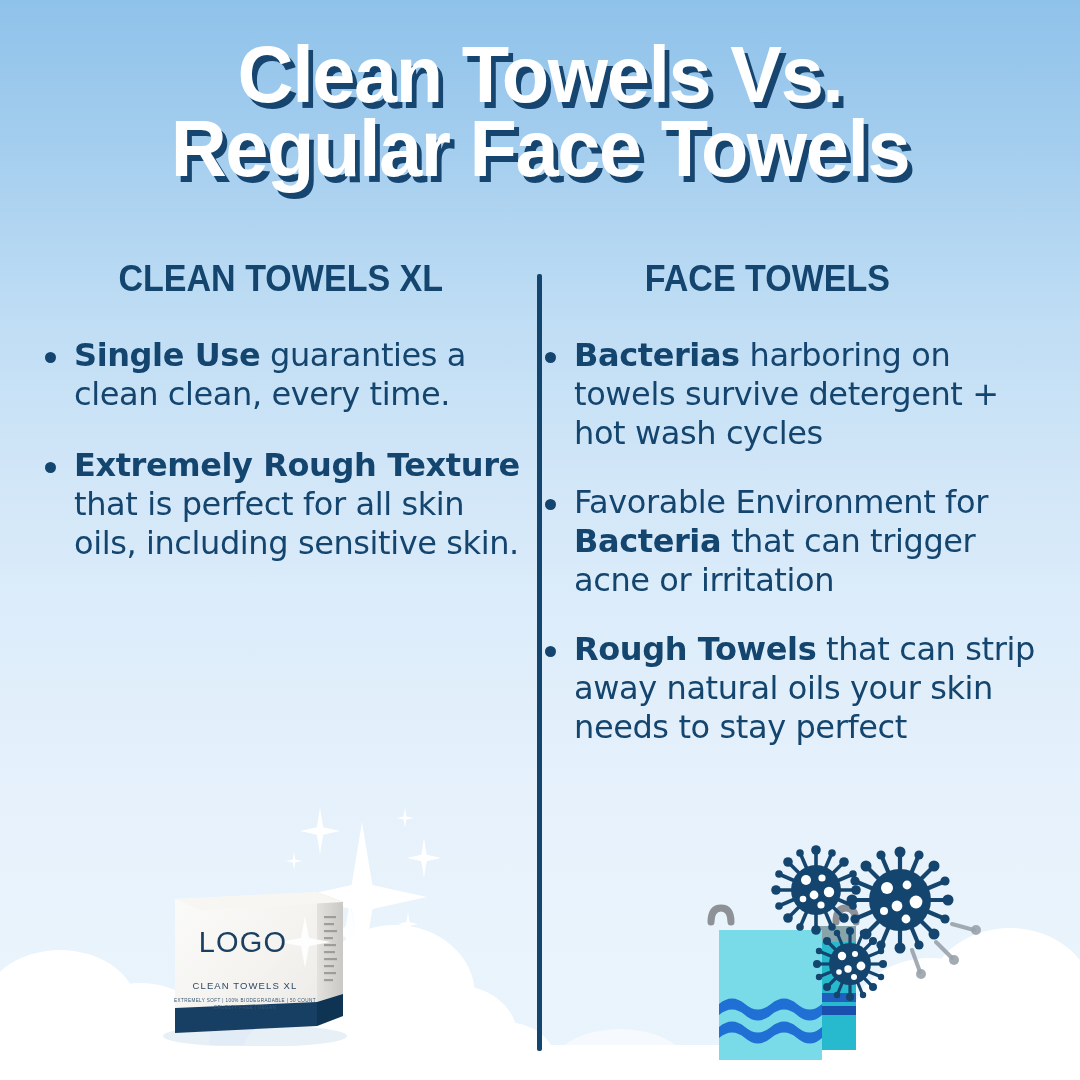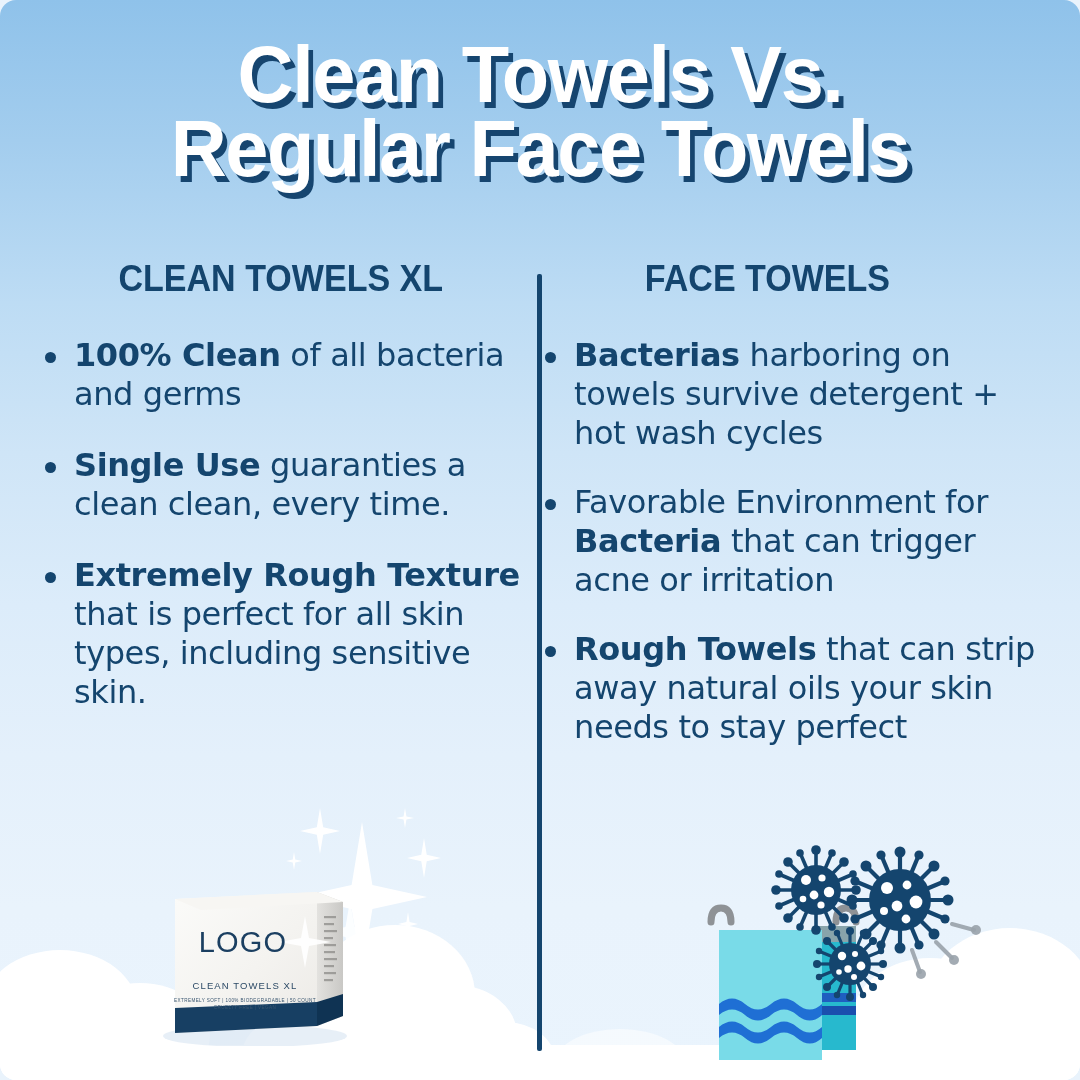--- a/index.html
+++ b/index.html
@@ -15,21 +15,20 @@
     background:linear-gradient(180deg,
       #8fc2ea 0%,
       #a3cdee 13%,
       #bddcf4 28%,
       #cfe5f7 42%,
       #dcecfa 56%,
       #e4f0fb 70%,
       #e9f3fc 84%,
       #eaf4fd 100%);
     overflow:hidden;
-    border-radius:16px;
   }
 
   
   .clouds { position:absolute; left:0; bottom:0; width:1080px; height:260px; pointer-events:none; }
 
   
   .sparkle {
     position:absolute;
     background:#ffffff;
     pointer-events:none;
@@ -163,27 +162,24 @@
     <div class="title-line">Clean Towels Vs.</div>
     <div class="title-line">Regular Face Towels</div>
   </div>
 
   <div class="divider"></div>
 
   <div class="col left">
     <div class="col-head">CLEAN TOWELS XL</div>
     <ul class="bullets">
       <li>
-        <b>100% Clean</b><span> of all bacteria and germs</span>
-      </li>
-      <li>
         <b>Single Use</b><span> guaranties a clean clean, every time.</span>
       </li>
       <li>
-        <b>Extremely Rough Texture</b><span> that is perfect for all skin types, including sensitive skin.</span>
+        <b>Extremely Rough Texture</b><span> that is perfect for all skin oils, including sensitive skin.</span>
       </li>
     </ul>
   </div>
 
   <div class="col right">
     <div class="col-head">FACE TOWELS</div>
     <ul class="bullets">
       <li>
         <b>Bacterias</b><span> harboring on towels survive detergent + hot wash cycles</span>
       </li>

